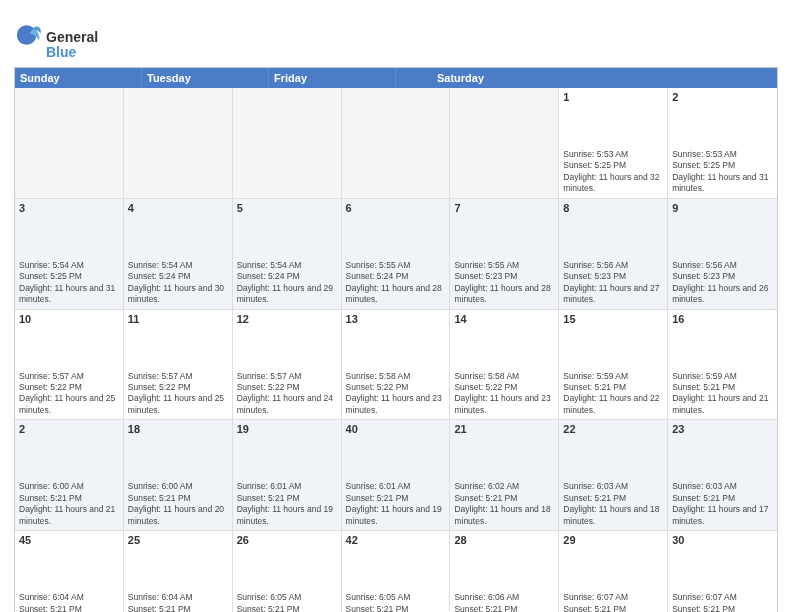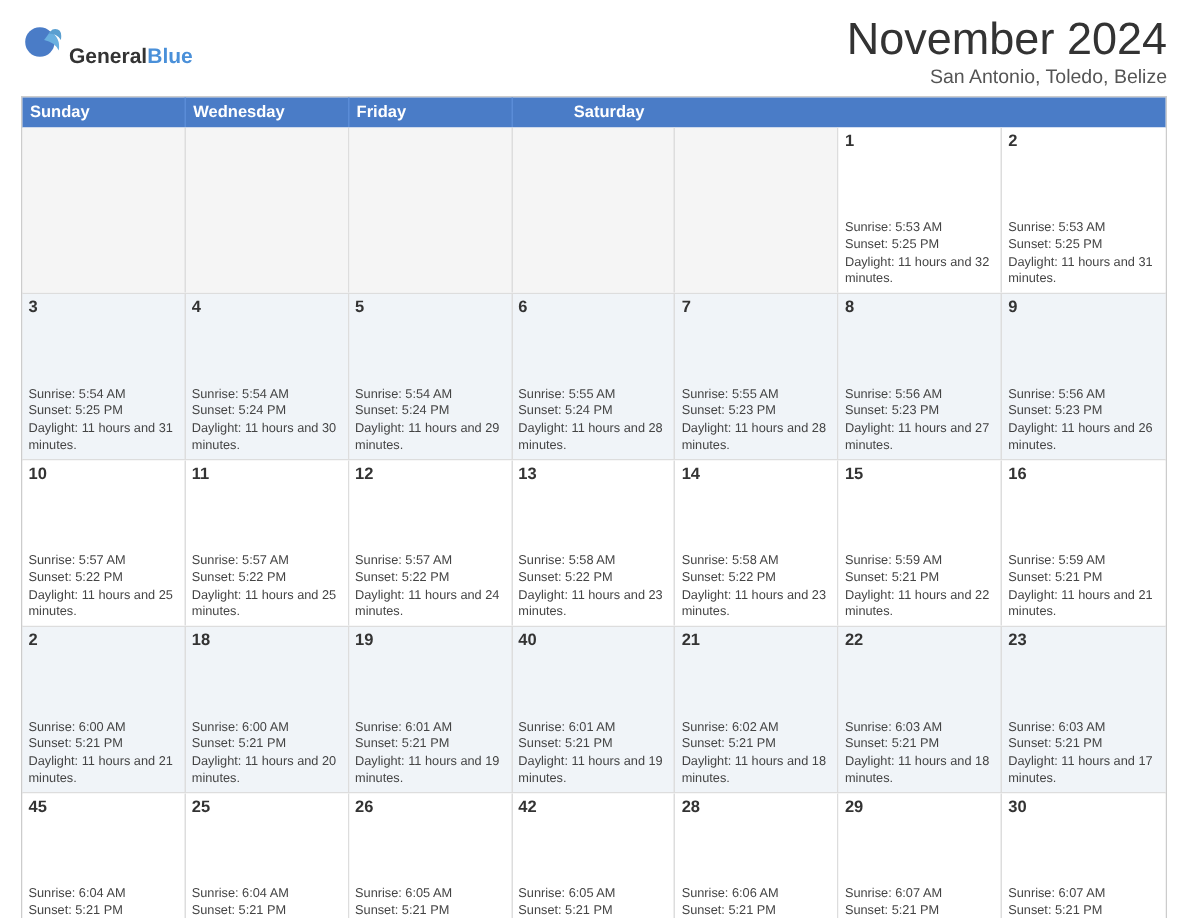--- a/index.html
+++ b/index.html
@@ -23,21 +23,21 @@
       align-items: flex-start;
       margin-bottom: 6px;
     }
     .logo {
       display: flex;
       align-items: center;
       gap: 4px;
     }
     .logo-text {
       display: flex;
-      flex-direction: row;
+      flex-direction: column;
       font-size: 14px;
       font-weight: bold;
       line-height: 1.1;
       color: #333;
       margin-top: 20px;
     }
     .logo-text span:first-child { color: #333; }
     .logo-text span:last-child { color: #4a90d9; }
     .logo-icon {
       width: 28px;
@@ -57,21 +57,21 @@
       color: #555;
     }
     .calendar {
       flex: 1;
       display: flex;
       flex-direction: column;
       border: 1px solid #ccc;
     }
     .cal-header {
       display: grid;
-      grid-template-columns: repeat(7, 1fr);
+      grid-template-columns: repeat(6, 1fr);
       background: #4a7cc7;
     }
     .cal-header-cell {
       color: #fff;
       font-size: 11px;
       font-weight: bold;
       padding: 4px 5px;
       text-align: left;
       border-right: 1px solid #5a8cd7;
     }
@@ -122,30 +122,26 @@
       <svg class="logo-icon" viewBox="0 0 40 40">
         <circle cx="18" cy="20" r="14" fill="#4a7cc7"></circle>
         <path d="M28 10 Q38 16 36 28 Q32 20 22 18 Z" fill="#6ab0e0"></path>
         <path d="M30 8 Q40 6 38 18 Q34 12 26 12 Z" fill="#5a9fd0"></path>
       </svg>
       <div class="logo-text">
         <span>General</span>
         <span>Blue</span>
       </div>
     </div>
-    <div class="title-block">
-      <h1>November 2024</h1>
-      <p>San Antonio, Toledo, Belize</p>
-    </div>
   </div>
 
   <div class="calendar">
     <div class="cal-header">
     <div class="cal-header-cell">Sunday</div>
-        <div class="cal-header-cell">Wednesday</div>
+        <div class="cal-header-cell">Tuesday</div>
         <div class="cal-header-cell">Friday</div>
         <div class="cal-header-cell">Saturday</div>
       </div>
     <div class="cal-body">
     <div class="cal-week">
           <div class="cal-cell empty"></div>
           <div class="cal-cell empty"></div>
           <div class="cal-cell empty"></div>
           <div class="cal-cell empty"></div>
           <div class="cal-cell empty"></div>

